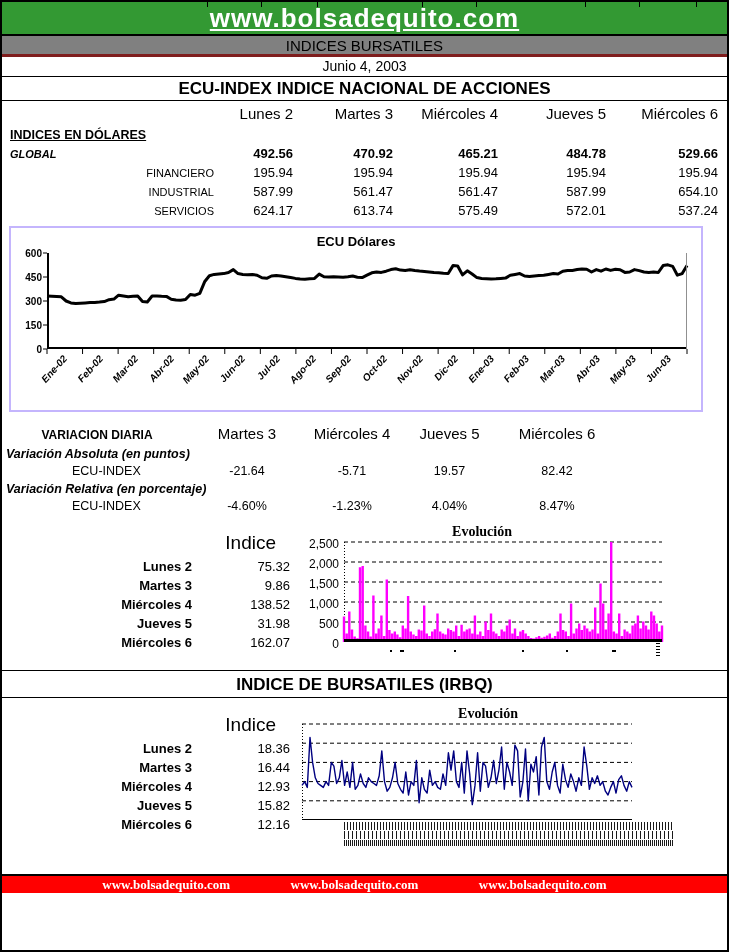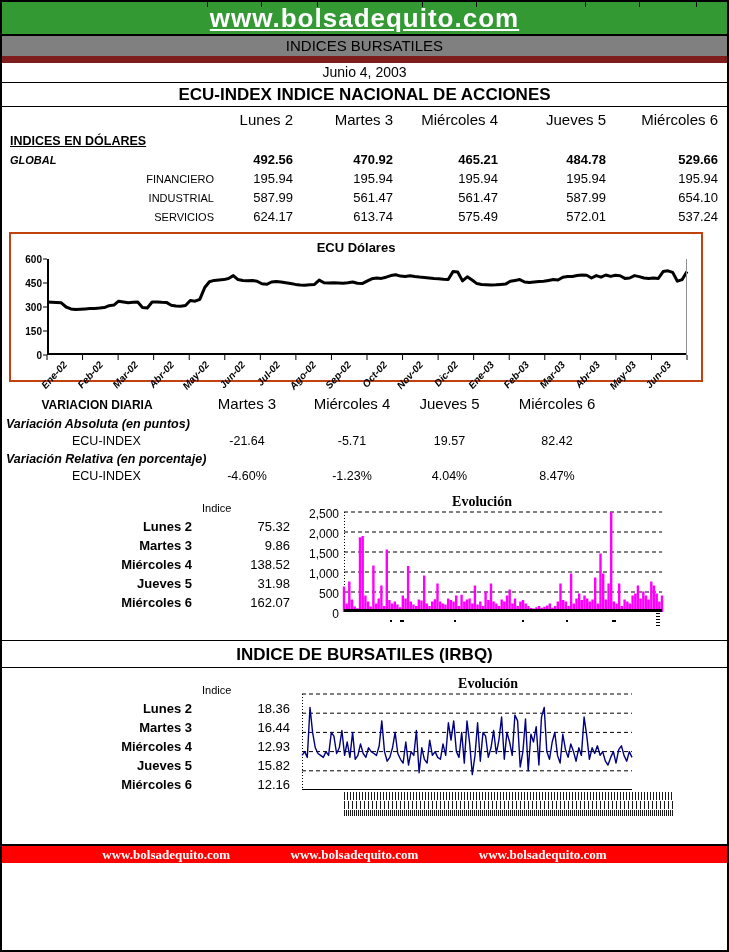--- a/index.html
+++ b/index.html
@@ -4,36 +4,36 @@
 <style>
   * { margin:0; padding:0; box-sizing:border-box; }
   body { background:#fff; font-family:"Liberation Sans", sans-serif; color:#000; }
   #page { width:729px; height:952px; border:2px solid #000; position:relative; overflow:hidden; background:#fff; }
 
   
   .banner { height:34px; background:#339933; border-bottom:2px solid #000; text-align:center; position:relative; }
   .banner-text { color:#fff; font-size:26px; font-weight:bold; text-decoration:underline; line-height:32px; letter-spacing:1px; cursor:pointer; }
   .topticks span { position:absolute; top:0; width:1px; height:5px; background:#000; }
   .bar1 { height:25px; background:#808080; border-bottom:2px solid #b8b8b8; text-align:center; font-size:18px; line-height:24px; }
-  .bar2 { height:27px; background:#808080; border-bottom:7px solid #7f1d1d; text-align:center; font-size:15px; line-height:20px; }
+  .bar2 { height:21px; background:#808080; border-bottom:3px solid #7f1d1d; text-align:center; font-size:15px; line-height:20px; }
   .daterow { height:20px; border-bottom:1px solid #000; text-align:center; font-size:14px; line-height:19px; }
   .sectitle { height:24px; border-bottom:1px solid #000; text-align:center; font-size:17px; font-weight:bold; line-height:23px; }
 
   
   .idx-grid { display:grid; grid-template-columns:222px 75px 100px 105px 108px 112px; }
   .idx-grid .hcell { font-size:15px; text-align:right; padding:4px 6px 1px 0; height:24px; }
   .idx-grid .lab { font-size:11px; padding-left:8px; line-height:19px; }
   .idx-grid .lab.group { font-weight:bold; text-decoration:underline; font-size:12.5px; line-height:20px; }
   .idx-grid .lab.global { font-weight:bold; font-style:italic; }
   .idx-grid .lab.sub { text-align:right; padding-right:10px; }
   .idx-grid .num { font-size:13px; text-align:right; padding-right:6px; line-height:17px; }
   .idx-grid .num.bold { font-weight:bold; }
 
   
-  .ecu-box { margin:5px 24px 0 7px; height:150px; border:2px solid #c2410c; padding-top:6px; }
+  .ecu-box { margin:5px 24px 0 7px; height:186px; border:2px solid #c4b5fd; padding-top:6px; }
   .ecu-title { text-align:center; font-size:13px; font-weight:bold; margin-bottom:4px; }
   .plotrow { display:flex; }
   .yaxis { position:relative; }
   .yaxis div { position:absolute; right:5px; white-space:nowrap; }
   .yaxis.ecu { width:36px; font-size:10px; font-weight:bold; }
   .yaxis.small { width:42px; font-size:12px; }
   svg { overflow:visible; display:block; }
   .xlabels { position:relative; height:58px; }
   .xlabels span { position:absolute; top:4px; font-size:10px; font-weight:bold; font-style:italic; white-space:nowrap; transform:rotate(-48deg) translateX(-100%); transform-origin:0 0; }
 
@@ -45,21 +45,21 @@
   .var-sub { font-weight:bold; font-style:italic; font-size:12.5px; padding-left:4px; height:17px; line-height:17px; }
   .var-grid .vlab { font-size:12.5px; padding-left:70px; height:18px; line-height:17px; }
   .var-grid .vnum { font-size:12.5px; text-align:center; line-height:17px; }
 
   
   .sec-band { border-top:1px solid #000; border-bottom:1px solid #000; height:28px; text-align:center; font-size:17px; font-weight:bold; line-height:27px; margin-top:4px; }
   .sec-band.first { margin-top:10px; }
   .sec-content { display:flex; }
   .mini-table { width:300px; padding-top:16px; }
   .mini-grid { display:grid; grid-template-columns:200px 92px; }
-  .mini-grid .mh { font-size:11px; text-align:left; padding-right:18px; padding-bottom:3px; }
+  .mini-grid .mh { font-size:19px; text-align:right; padding-right:18px; padding-bottom:3px; }
   .mini-grid .ml { font-size:13px; font-weight:bold; text-align:right; padding-right:10px; line-height:19px; }
   .mini-grid .mv { font-size:13px; text-align:right; padding-right:4px; line-height:19px; }
   .evo { padding-top:8px; }
   .evo-title { text-align:center; font-family:"Liberation Serif", serif; font-weight:bold; font-size:14px; margin-bottom:2px; }
 
   
   .ivq-xdots { position:relative; height:16px; }
   .ivq-xdots i { position:absolute; top:8px; width:2px; height:2px; background:#000; }
   .ivq-xdots .vlab { position:absolute; right:2px; top:0; width:4px; height:14px;
      background:repeating-linear-gradient(0deg,#000 0 1px,transparent 1px 3px); }

